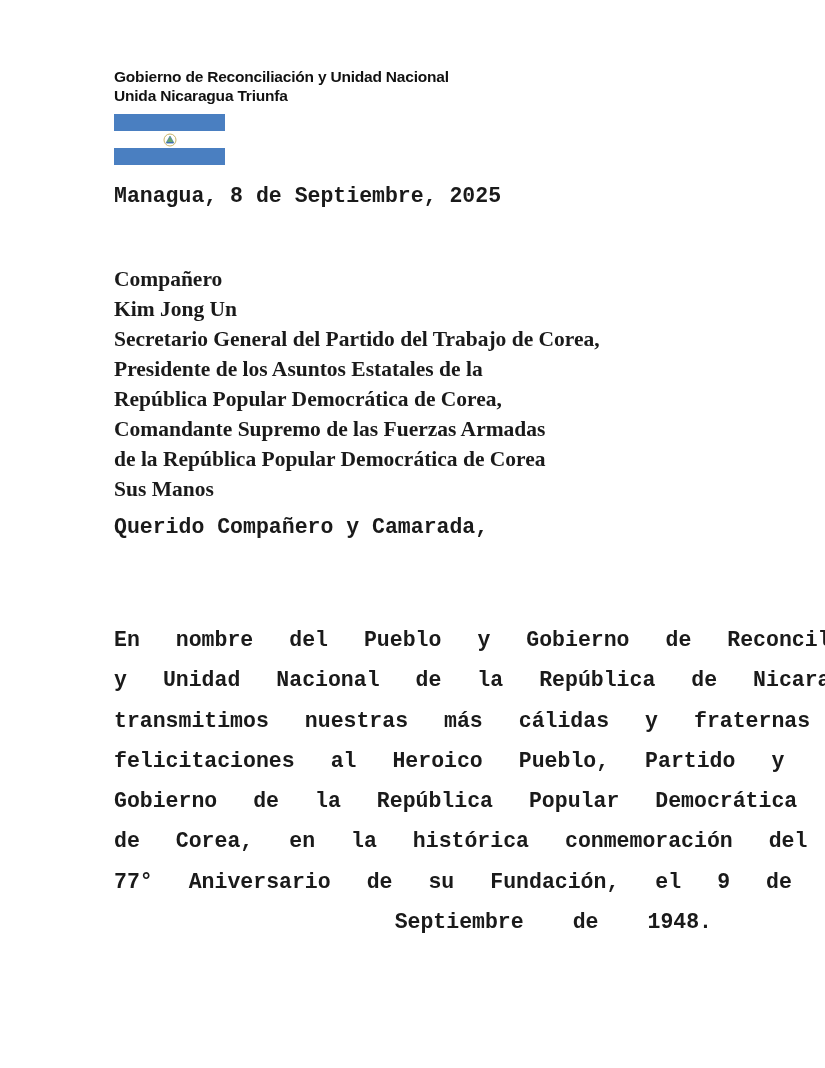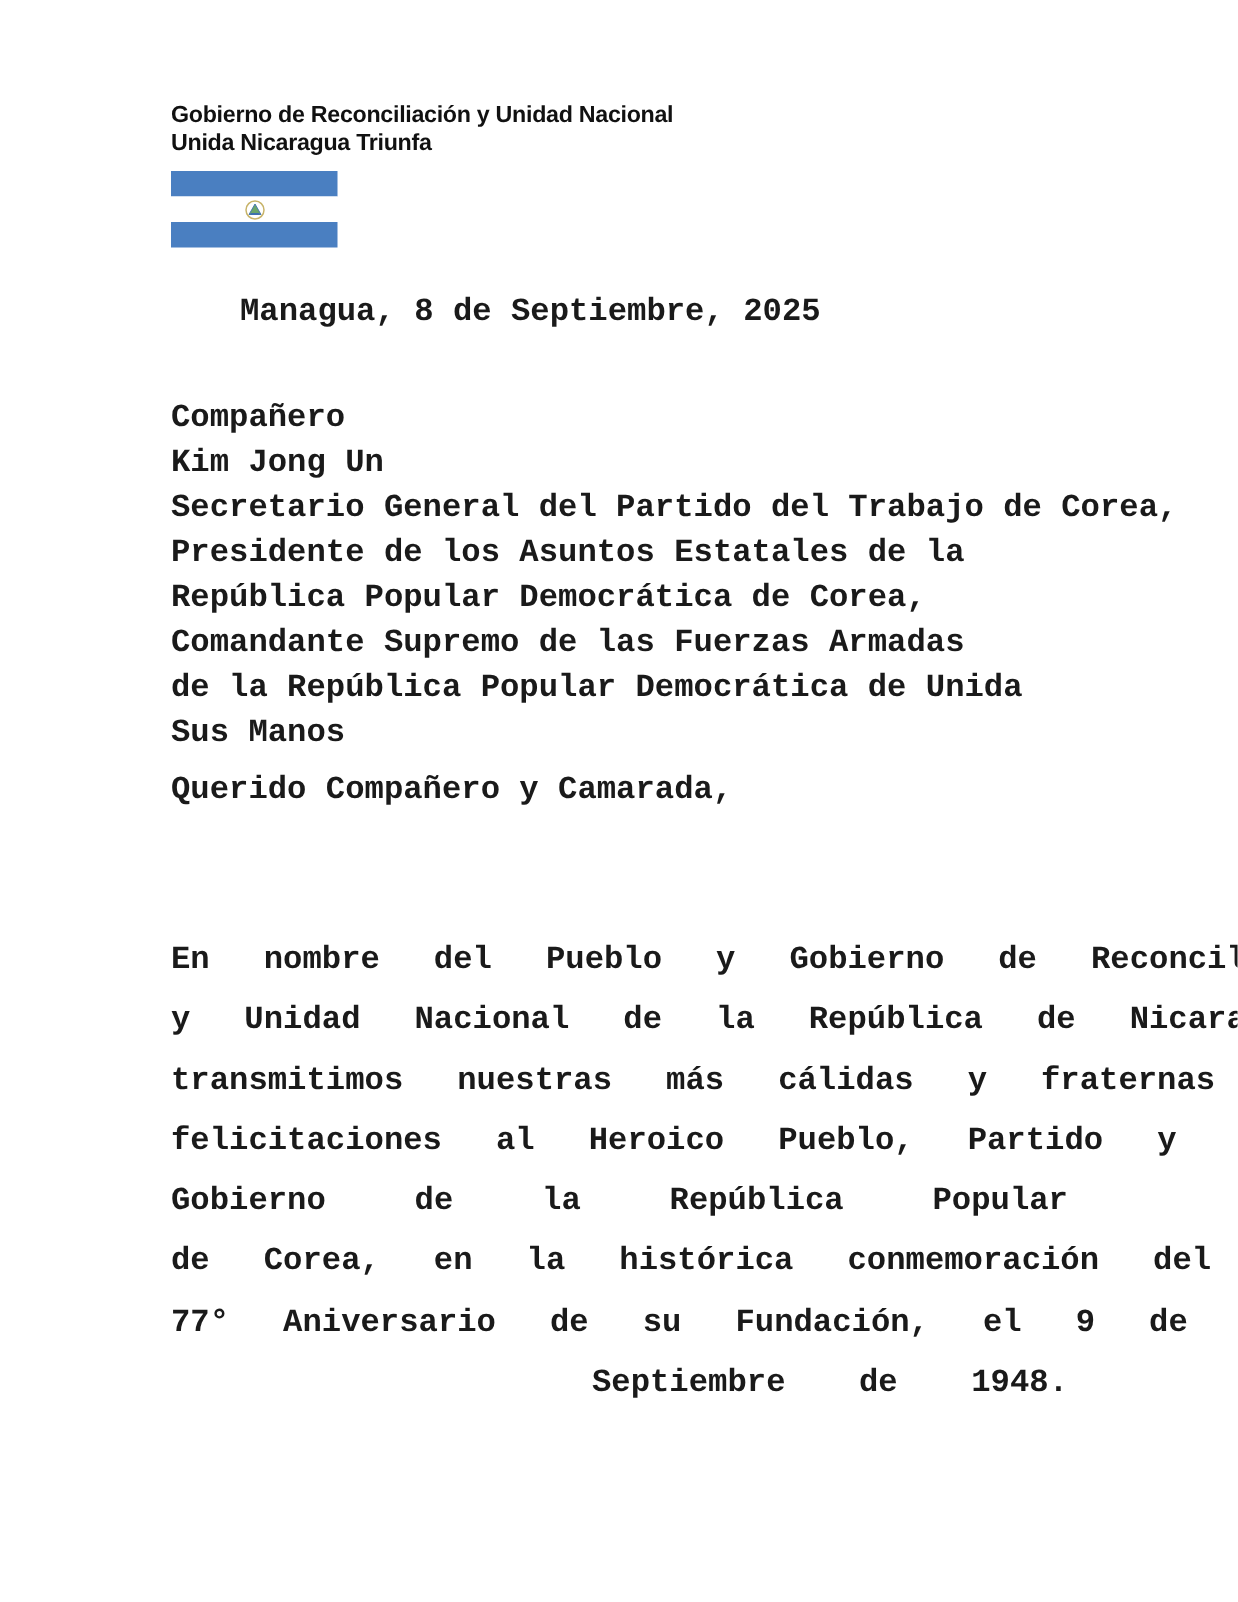--- a/index.html
+++ b/index.html
@@ -52,30 +52,30 @@
   }
   .mono {
     font-family: "Liberation Mono", "DejaVu Sans Mono", monospace;
     font-weight: bold;
     font-size: 21.5px;
     color: #1a1a1a;
   }
   .date {
     position: absolute;
     left: 114px;
-    top: 194px;
+    top: 182px;
     white-space: nowrap;
     line-height: 28px;
-    margin-left: 46px;
   }
   .address {
     position: absolute;
     left: 114px;
     top: 264px;
     line-height: 30px;
+    font-family: Liberation Serif, serif;
   }
   .address div { white-space: nowrap; }
   .salutation {
     position: absolute;
     left: 114px;
     top: 513px;
     line-height: 28px;
     white-space: nowrap;
   }
   .body-para {
@@ -123,21 +123,21 @@
 
   <div class="date mono">Managua, 8 de Septiembre, 2025</div>
 
   <div class="address mono">
     <div>Compañero</div>
     <div>Kim Jong Un</div>
     <div>Secretario General del Partido del Trabajo de Corea,</div>
     <div>Presidente de los Asuntos Estatales de la</div>
     <div>República Popular Democrática de Corea,</div>
     <div>Comandante Supremo de las Fuerzas Armadas</div>
-    <div>de la República Popular Democrática de Unida</div>
+    <div>de la República Popular Democrática de Corea</div>
     <div>Sus Manos</div>
   </div>
 
   <div class="salutation mono">Querido Compañero y Camarada,</div>
 
   <div class="body-para mono">
     <div class="line">
         <span>En</span>
         <span>nombre</span>
         <span>del</span>
@@ -172,20 +172,21 @@
         <span>Pueblo,</span>
         <span>Partido</span>
         <span>y</span>
       </div>
     <div class="line">
         <span>Gobierno</span>
         <span>de</span>
         <span>la</span>
         <span>República</span>
         <span>Popular</span>
+        <span>Democrática</span>
       </div>
     <div class="line">
         <span>de</span>
         <span>Corea,</span>
         <span>en</span>
         <span>la</span>
         <span>histórica</span>
         <span>conmemoración</span>
         <span>del</span>
       </div>

